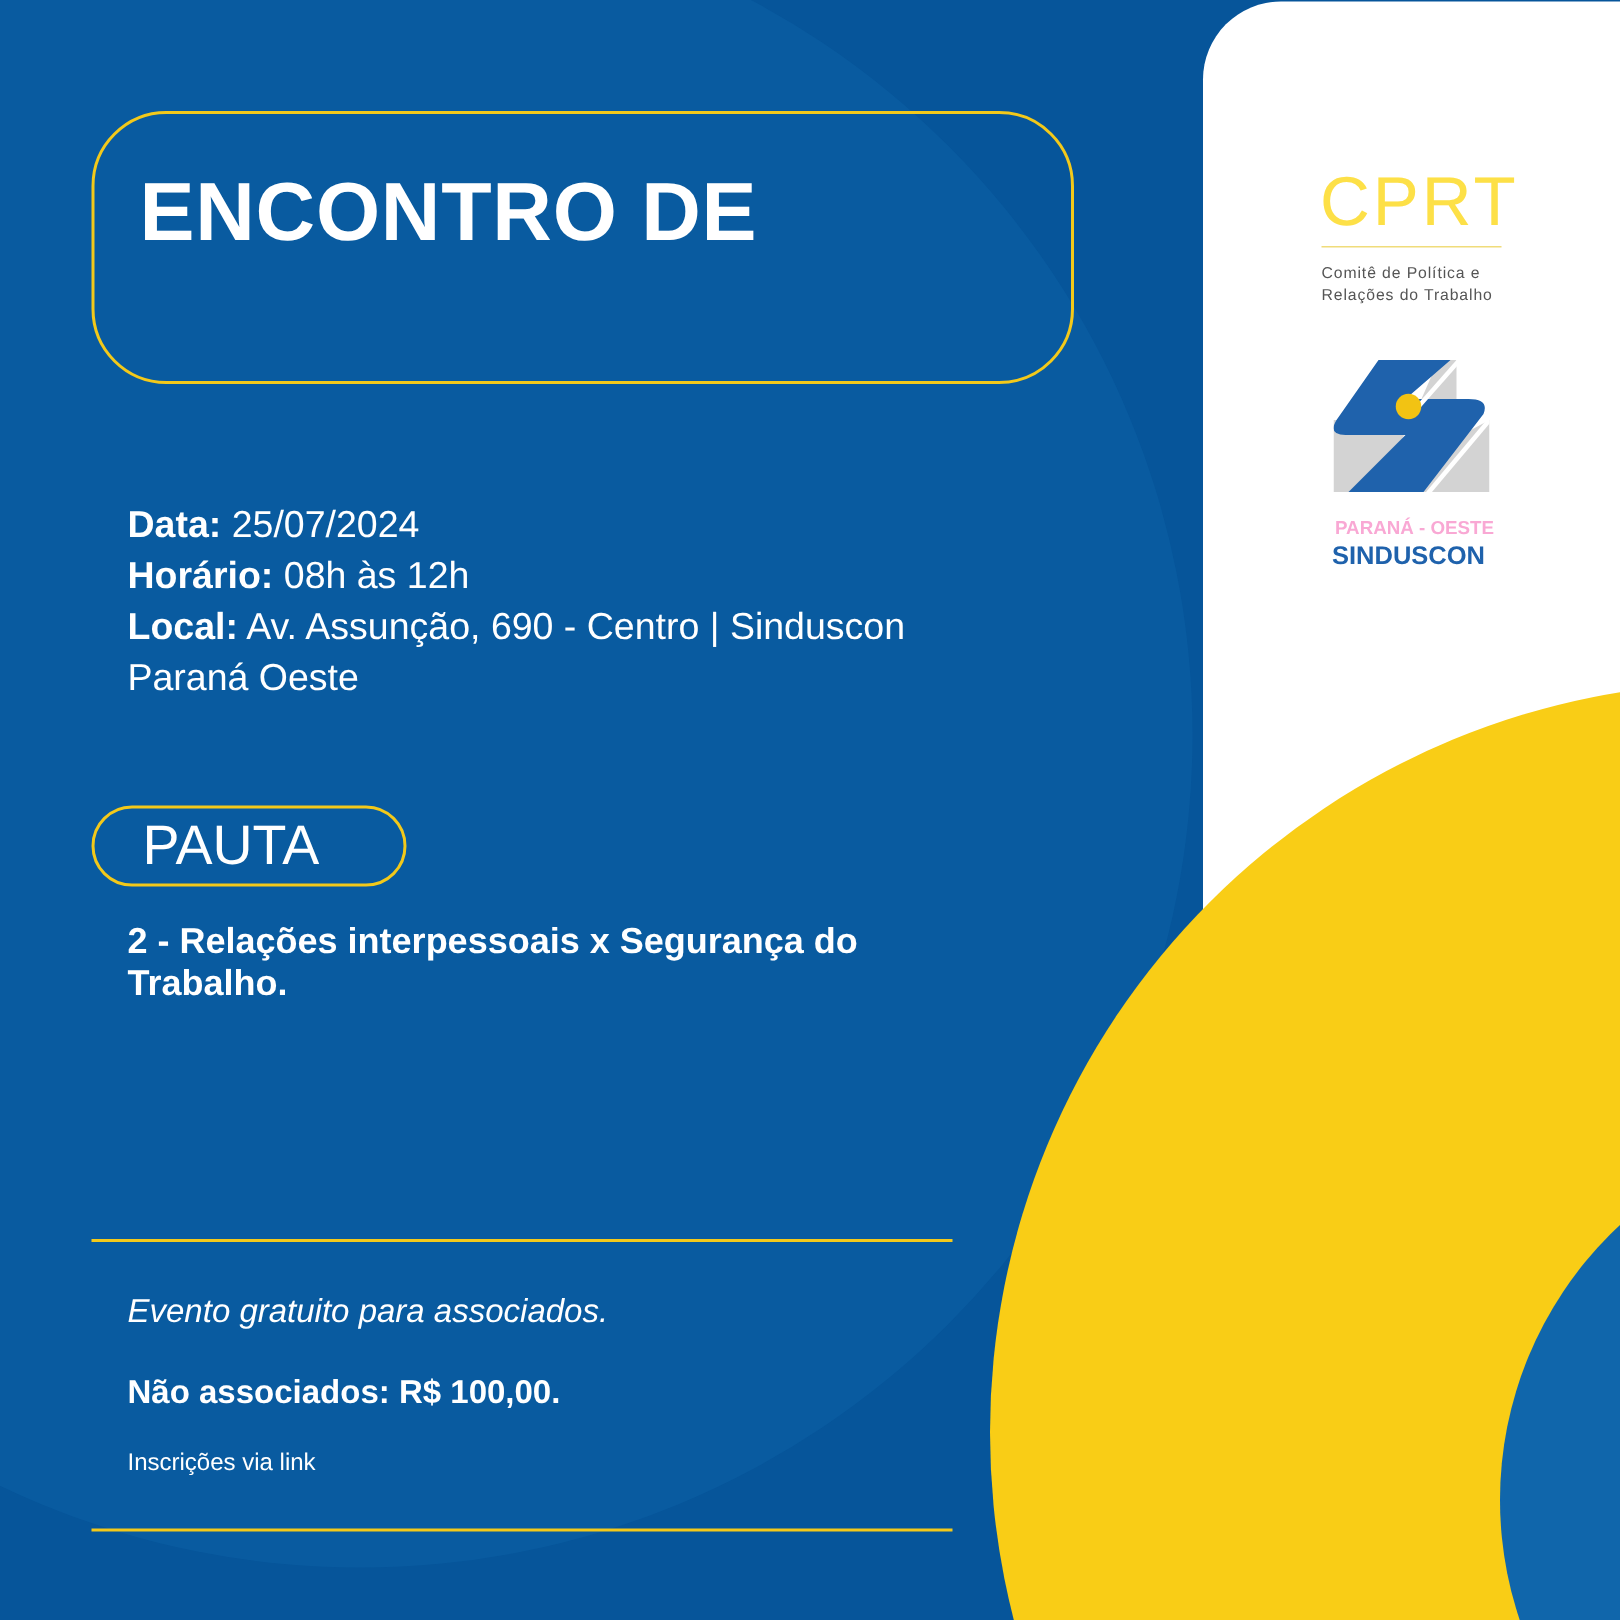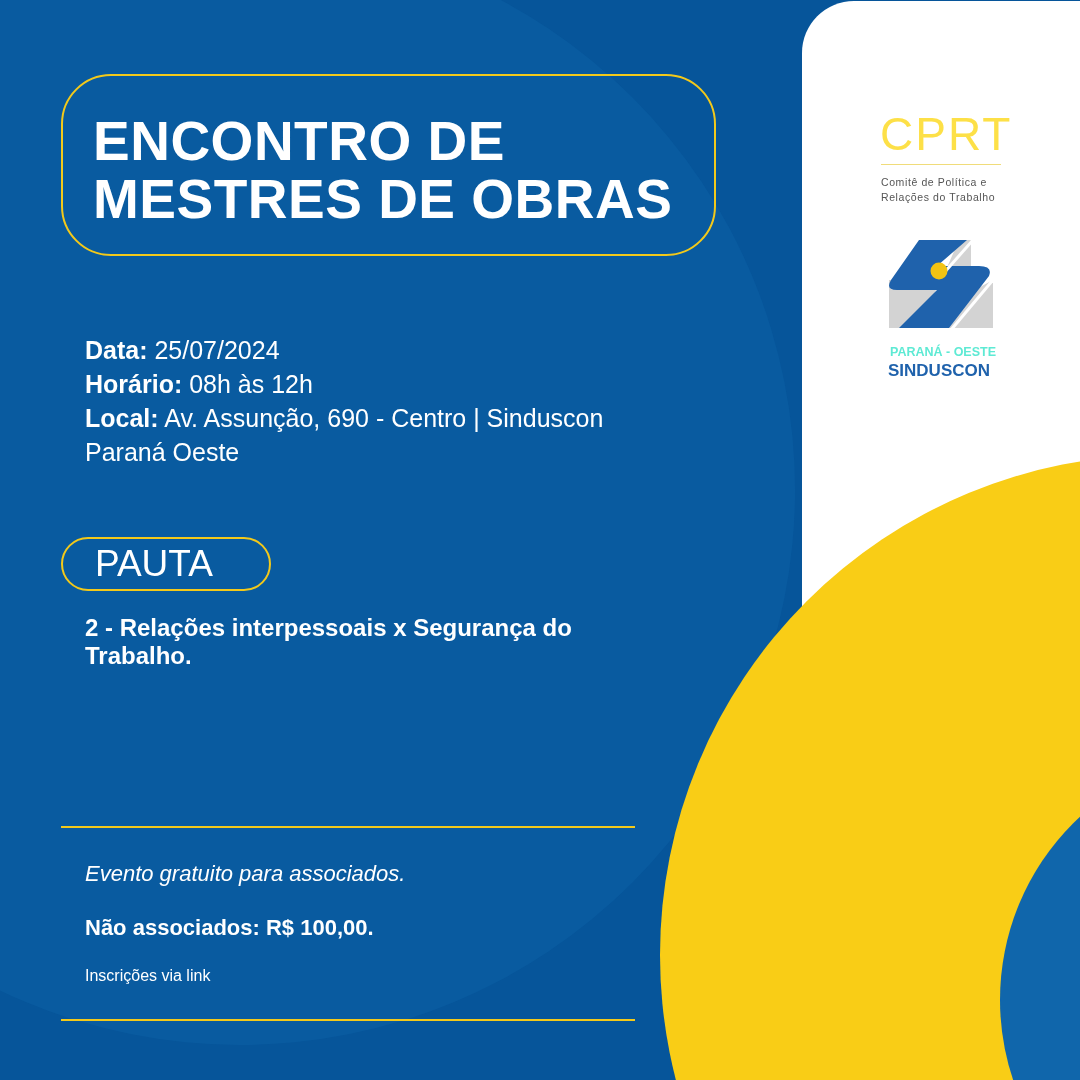--- a/index.html
+++ b/index.html
@@ -88,35 +88,34 @@
       position: absolute; left: 881px; top: 175px; width: 125px;
       color: #555555; font-size: 10.5px; line-height: 15px; letter-spacing: 0.6px;
     }
     .sinduscon-logo { position: absolute; left: 889px; top: 240px; width: 104px; height: 90px; }
     .sinduscon-name {
       position: absolute; left: 888px; top: 326px; width: 110px; text-align: left;
       color: #1f62ac; font-weight: 700; font-size: 17px; line-height: 18px; margin-top: 36px;
     }
     .sinduscon-region {
       position: absolute; left: 888px; top: 344px; width: 110px; text-align: center;
-      color: #5eead4; font-weight: 700; font-size: 12.5px; line-height: 16px;
+      color: #f9a8d4; font-weight: 700; font-size: 12.5px; line-height: 16px;
     }
   </style>
 </head>
 <body>
 
 <div class="bg-glow"></div>
 <div class="white-panel"></div>
 <div class="yellow-circle"></div>
 <div class="blue-circle"></div>
 
 <div class="title-box"></div>
 <h1 class="title">
   <span>ENCONTRO DE</span><br>
-  <span>MESTRES DE OBRAS</span>
 </h1>
 
 <div class="details">
   <span class="row">
     <b>Data:</b><span class="val"> 25/07/2024</span>
   </span>
   <span class="row">
     <b>Horário:</b><span class="val"> 08h às 12h</span>
   </span>
   <span class="row">

